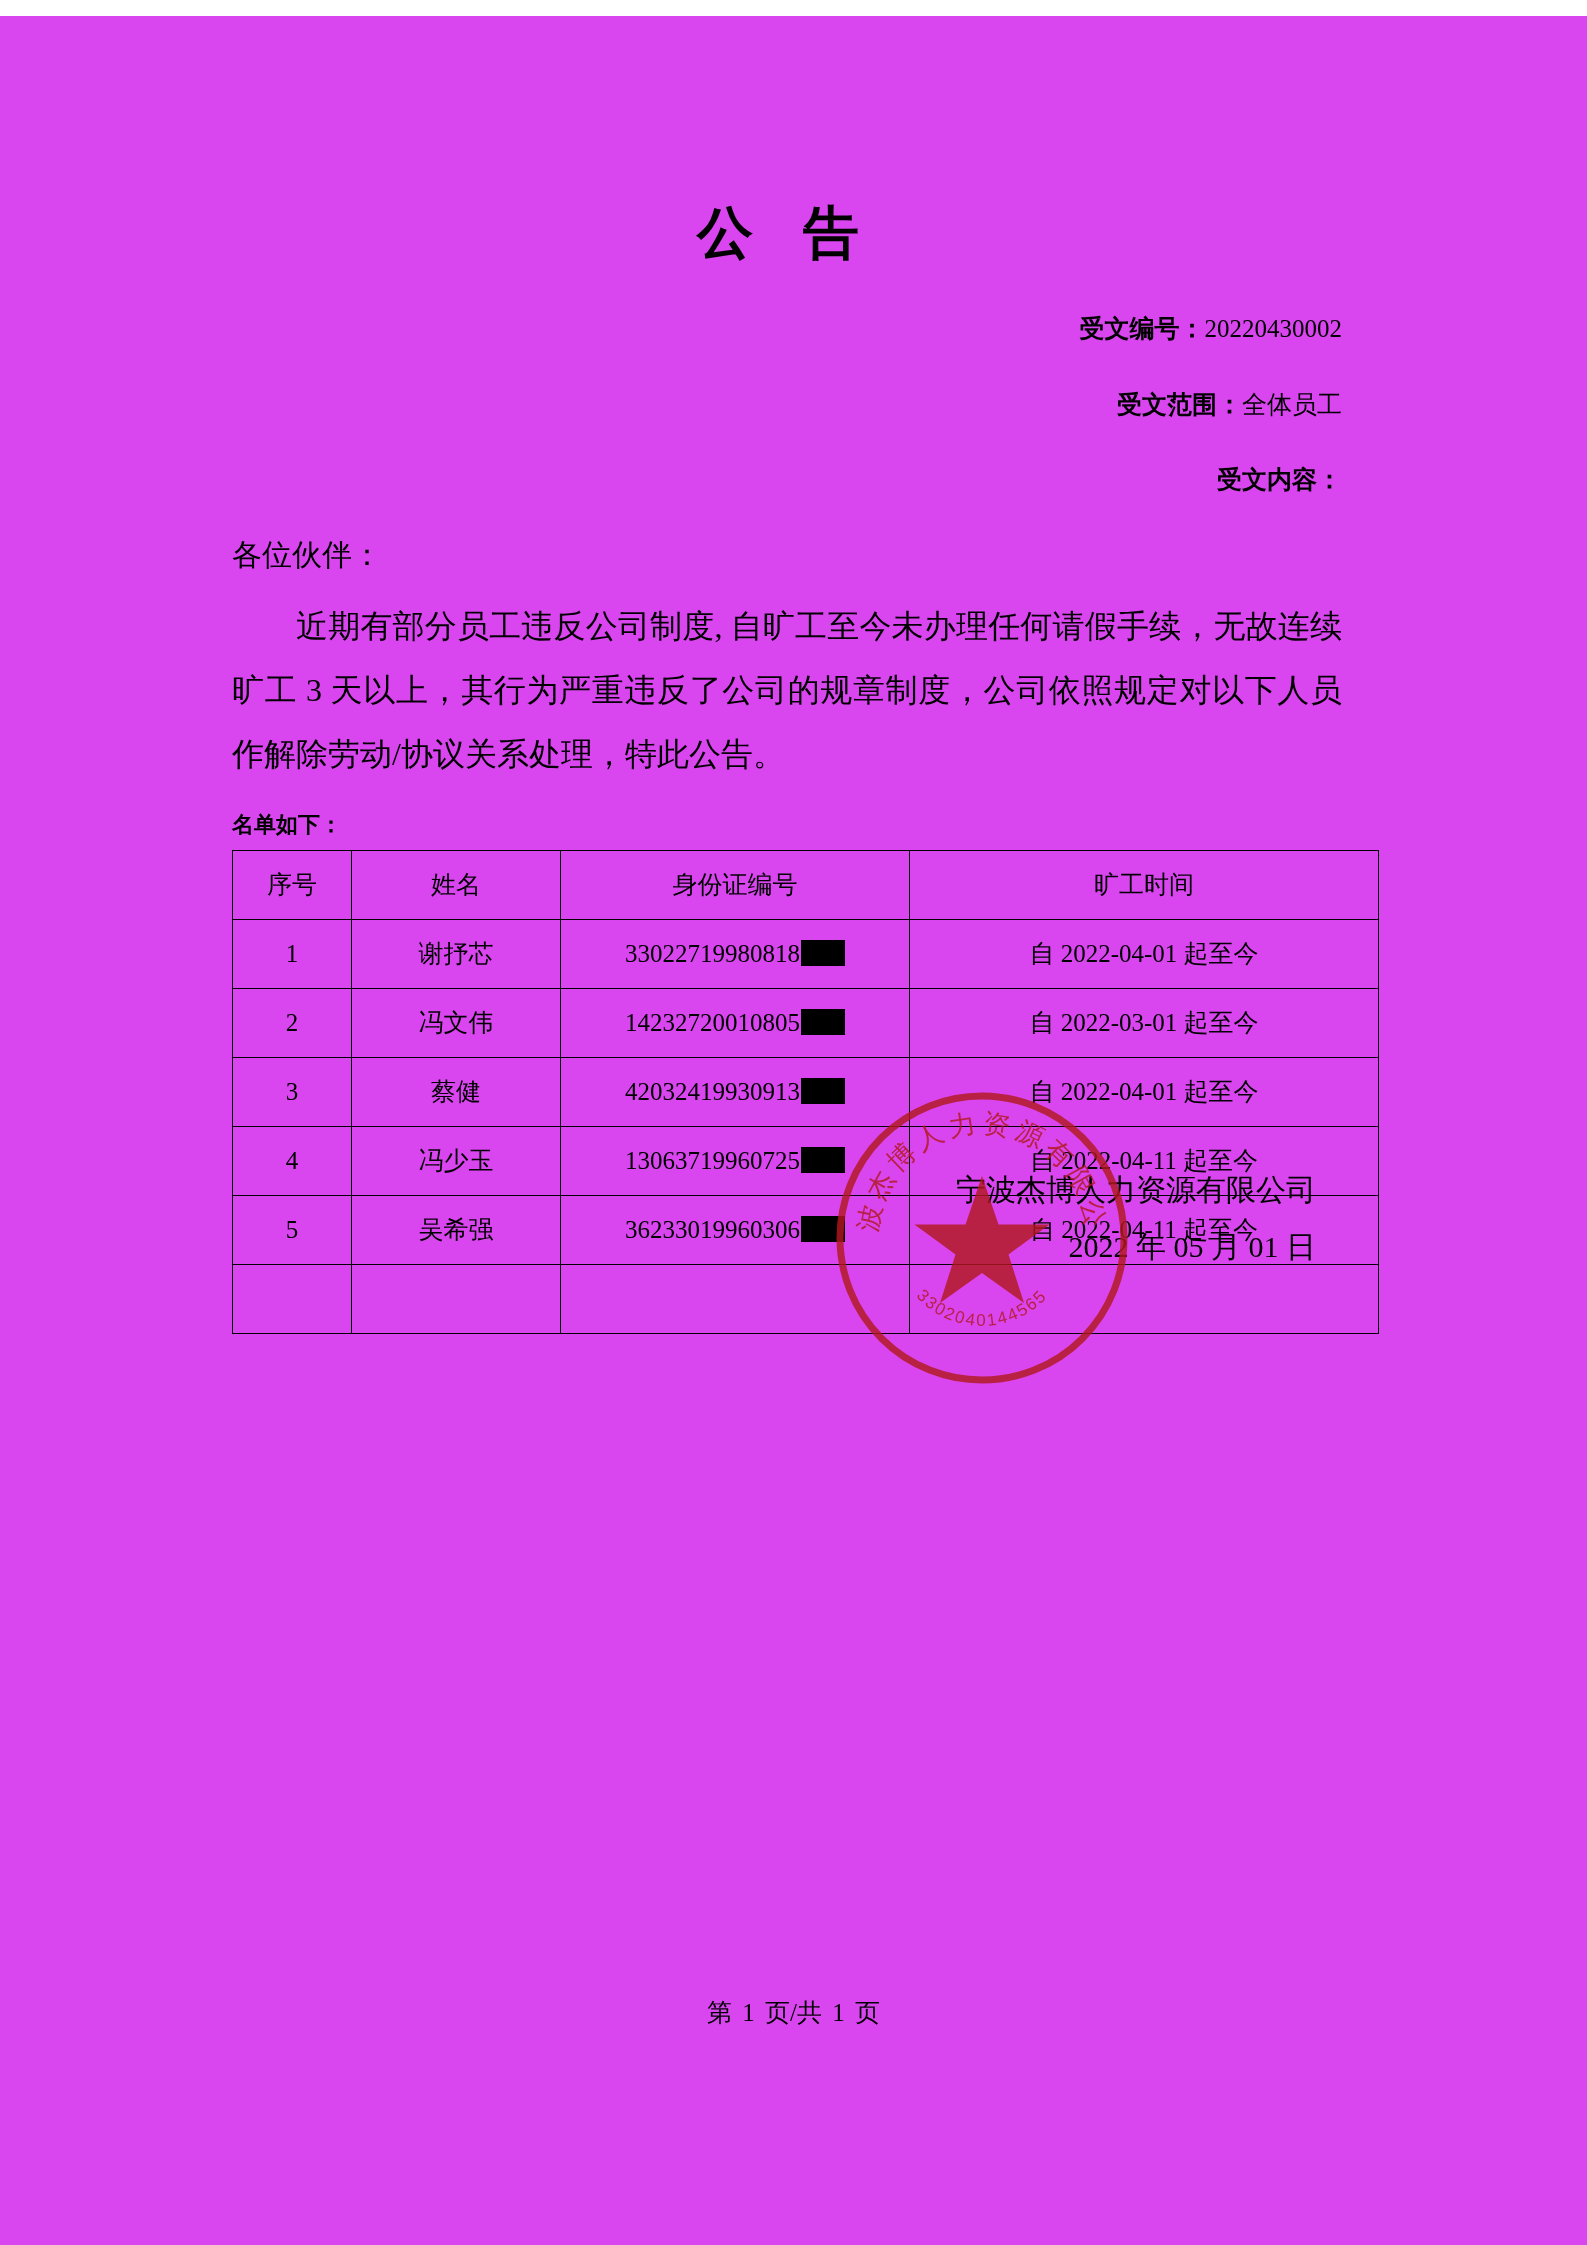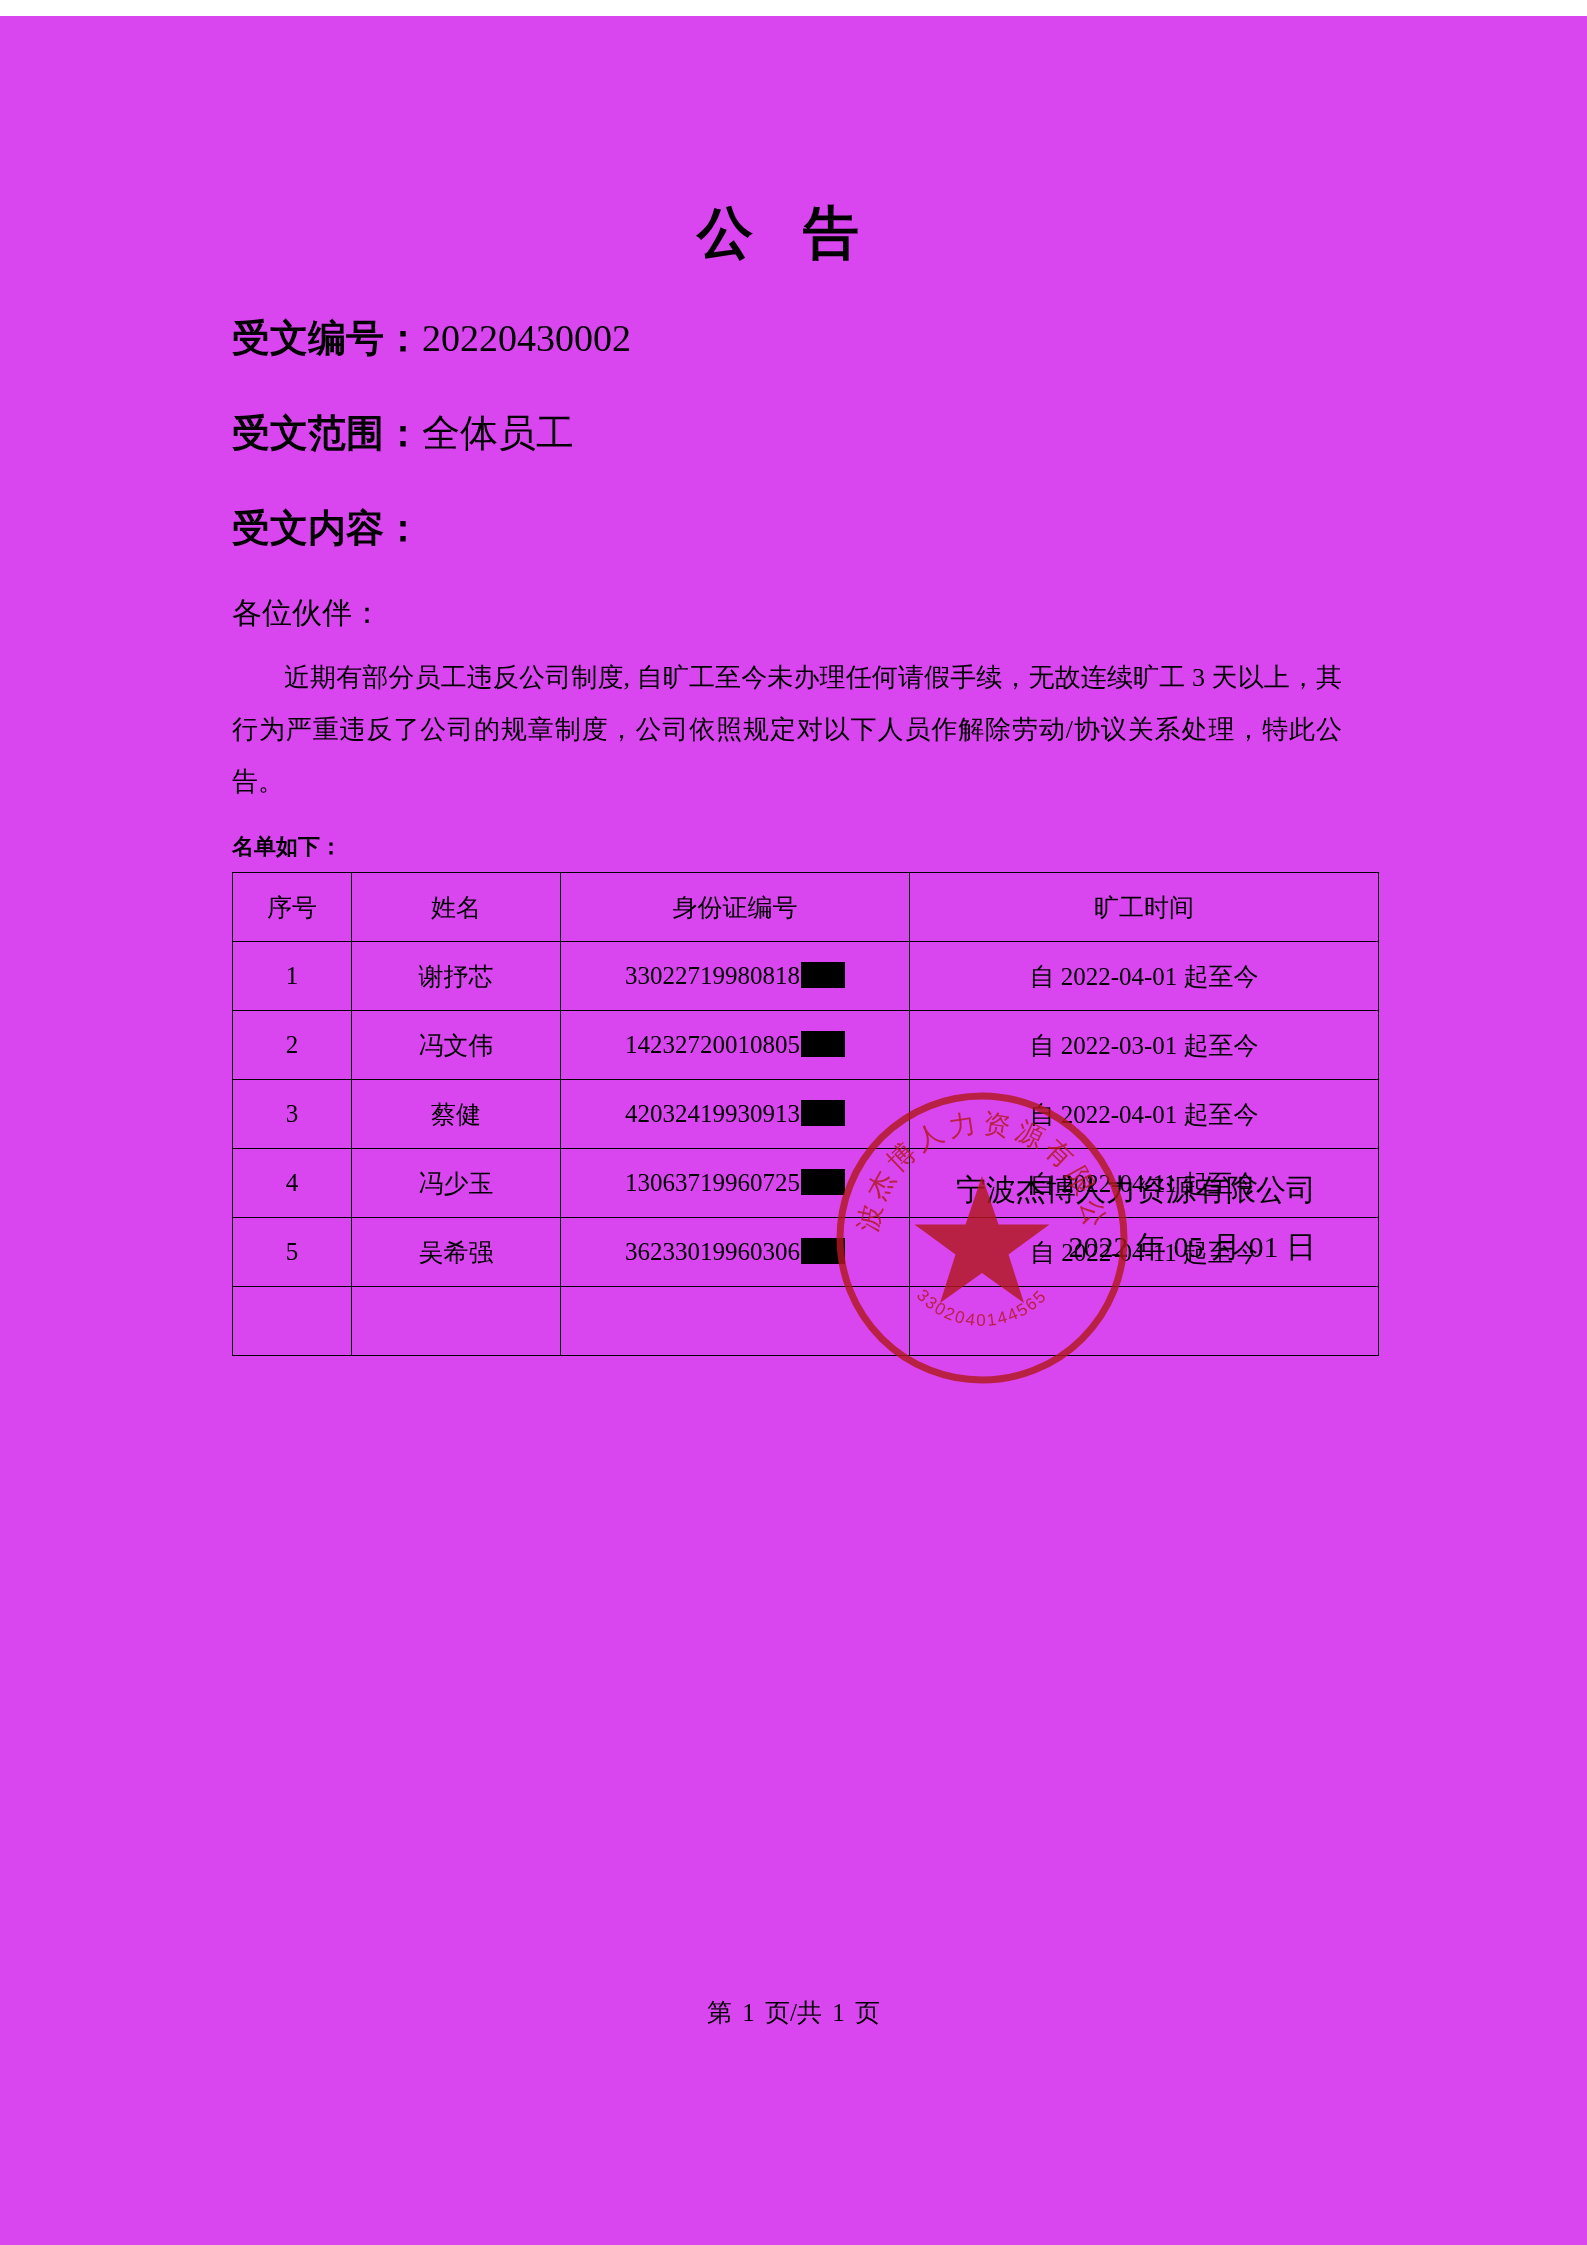--- a/index.html
+++ b/index.html
@@ -29,36 +29,37 @@
   .doc-title {
     text-align: center;
     font-size: 56px;
     font-weight: bold;
     letter-spacing: 18px;
     margin-top: 180px;
     margin-bottom: 0;
     font-family: "Liberation Serif", "DejaVu Serif", serif;
   }
   .field-line {
-    font-size: 38px;
+    font-size: 25px;
     margin-top: 38px;
     line-height: 1.5;
+    text-align: right;
   }
   .field-label {
     font-weight: bold;
   }
   .field-value {
     font-weight: normal;
   }
   .salutation {
     font-size: 30px;
     margin-top: 36px;
   }
   .body-para {
-    font-size: 26px;
+    font-size: 32px;
     line-height: 2.0;
     text-align: justify;
     text-justify: inter-ideograph;
     margin-top: 18px;
     text-indent: 2em;
   }
   .list-label {
     font-size: 22px;
     font-weight: bold;
     margin-top: 24px;

